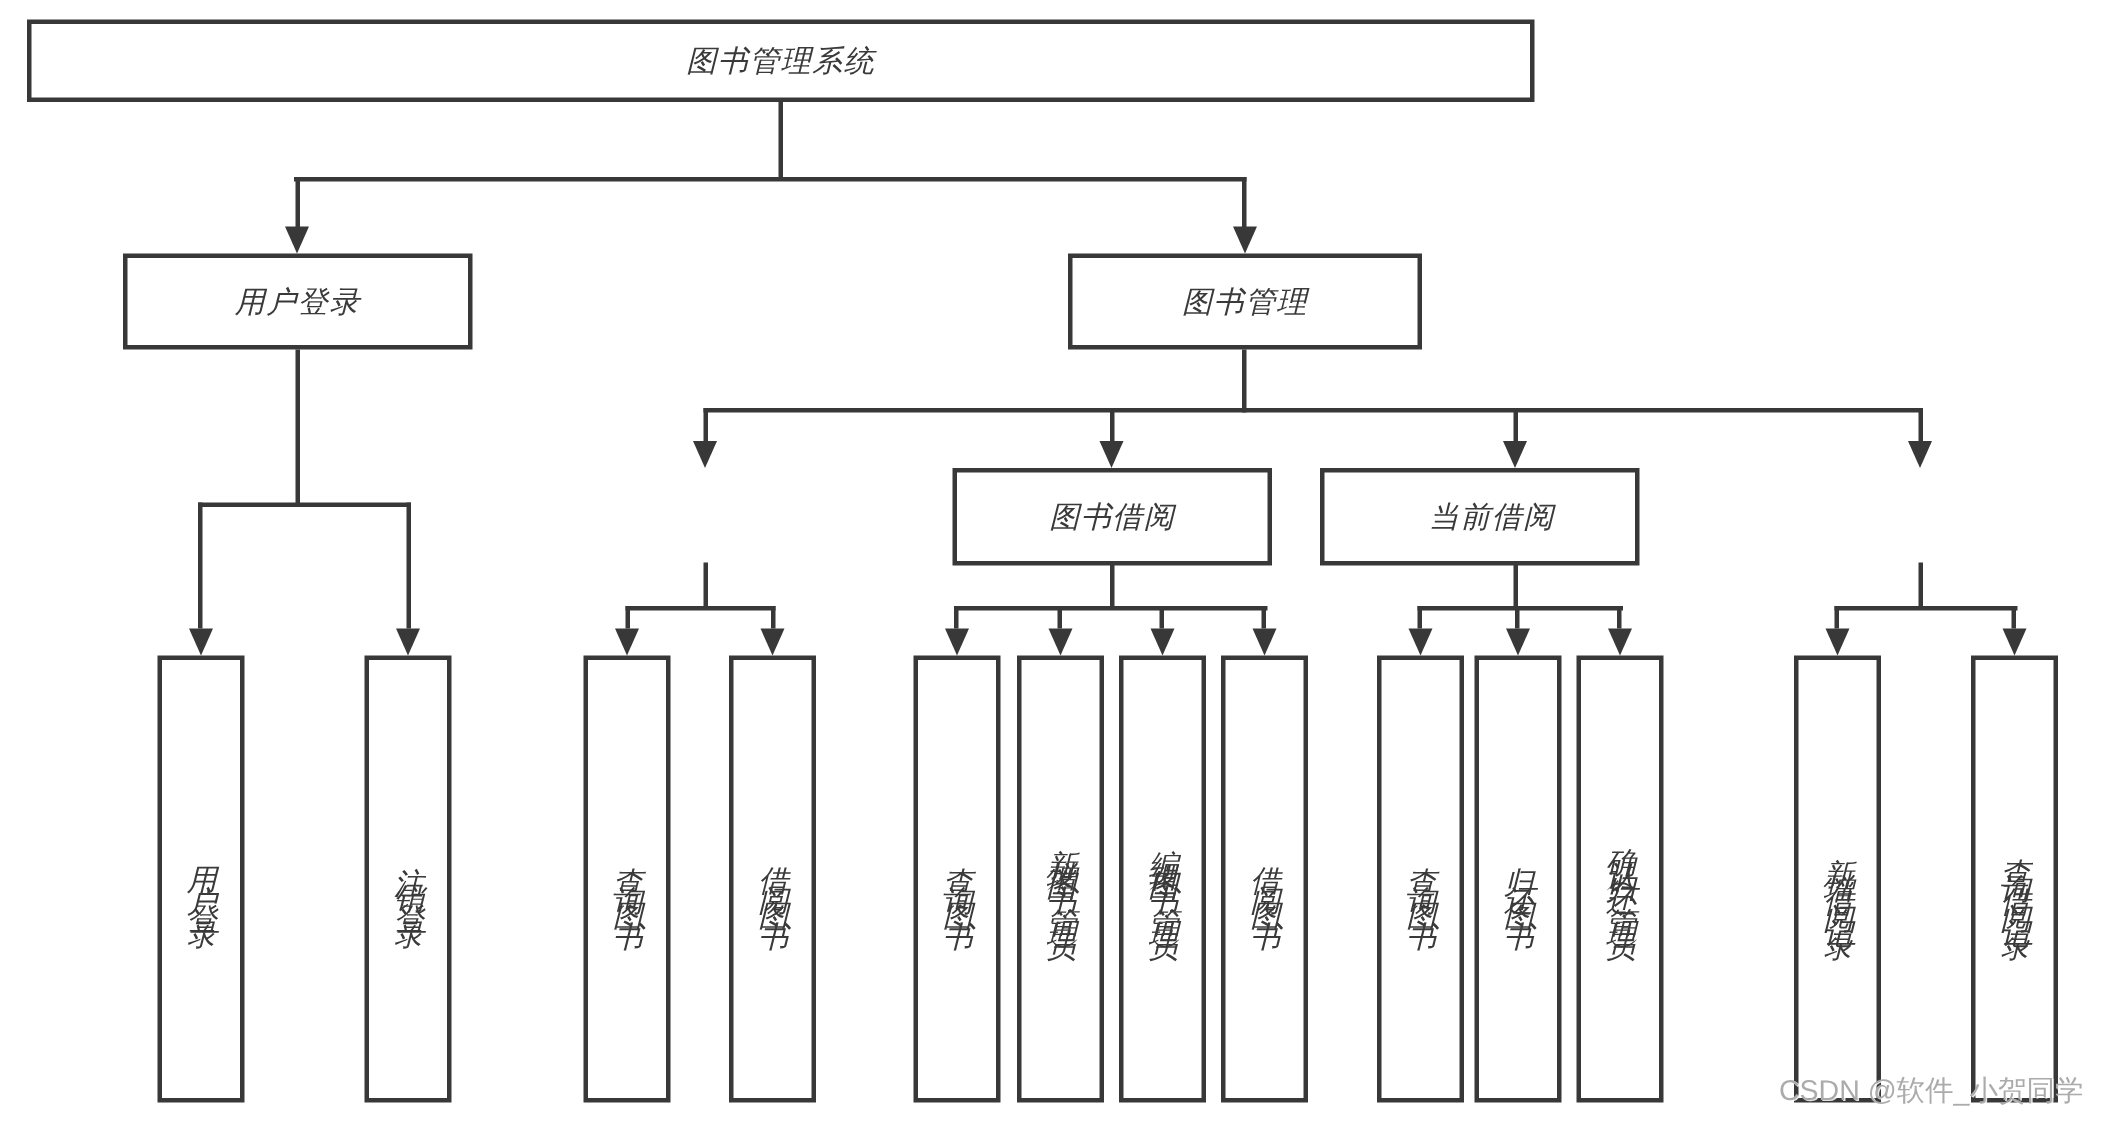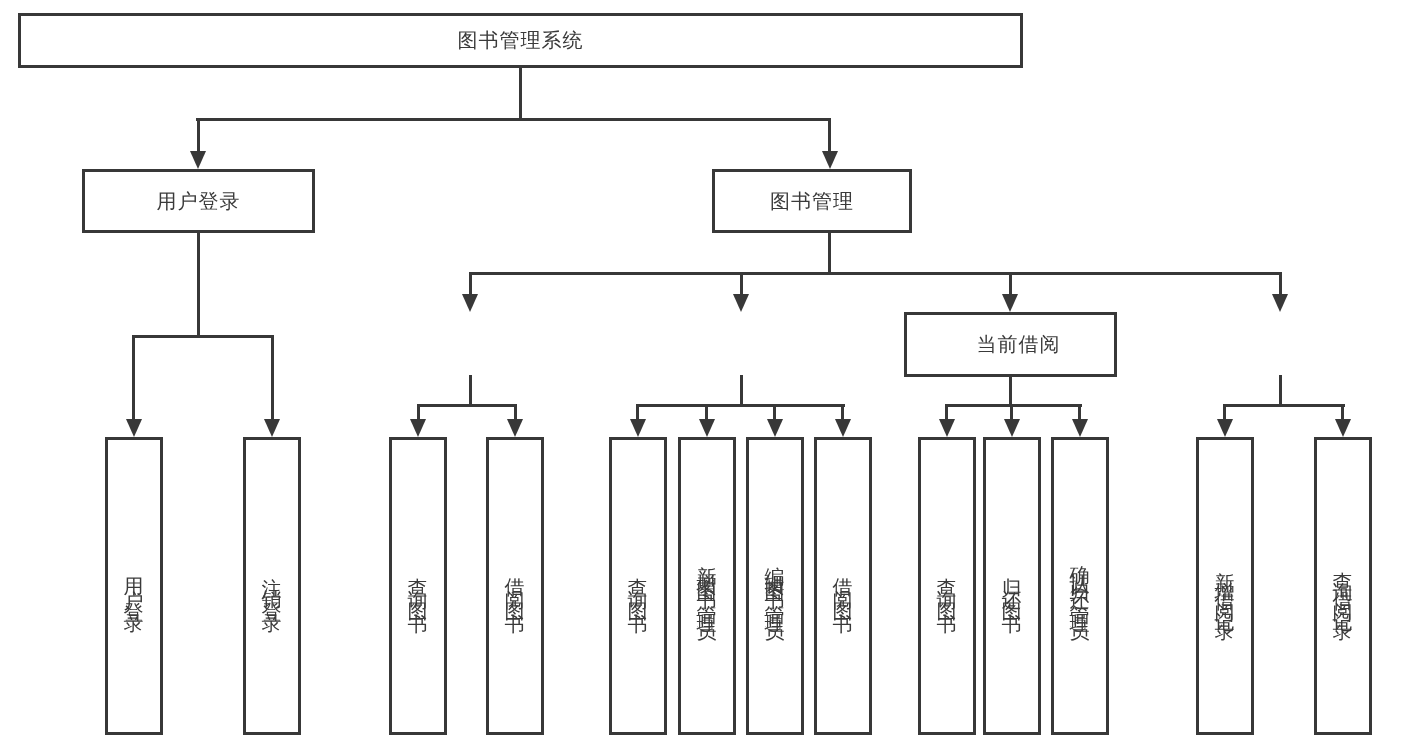--- a/index.html
+++ b/index.html
@@ -2,21 +2,21 @@
 <html><head>
 <meta charset="utf-8">
 <style>
   html,body{margin:0;padding:0;background:#ffffff;}
   body{width:1405px;height:747px;position:relative;overflow:hidden;
        font-family:"Liberation Sans","DejaVu Sans",sans-serif;}
   #canvas{position:absolute;left:0;top:0;width:1405px;height:747px;background:#fff;}
 
   
   .box{position:absolute;box-sizing:border-box;border:3px solid #383838;background:#fff;
-       display:flex;align-items:center;justify-content:center;color:#3a3a3a;}
+       display:flex;align-items:center;justify-content:center;color:#3a3a3a;font-style:italic;}
   .box .hlabel{font-size:20px;letter-spacing:1px;white-space:nowrap;}
 
   .root{left:18px;top:13px;width:1005px;height:55px;}
   .lvl1{top:169px;height:64px;}
   .lvl2{top:312px;width:213px;height:65px;}
   .leaf{top:437px;width:58px;height:298px;}
 
   
   .vtext{writing-mode:vertical-rl;text-orientation:mixed;font-size:20px;line-height:1;
          color:#3a3a3a;white-space:nowrap;}
@@ -41,25 +41,28 @@
 
 <div id="canvas">
 
   <div class="box root">
     <span class="hlabel">图书管理系统</span>
   </div>
 
   <div class="box lvl1" style="left:82px;width:233px;">
     <span class="hlabel">用户登录</span>
   </div>
-  <div class="box lvl1" style="left:712px;width:200px;align-items:center;">
+  <div class="box lvl1" style="left:712px;width:236px;align-items:center;">
     <span class="hlabel">图书管理</span>
   </div>
 
-  <div class="box lvl2" style="left:904px;padding-left:16px;">
+  <div class="box lvl2" style="left:635px;">
+    <span class="hlabel">图书借阅</span>
+  </div>
+  <div class="box lvl2" style="left:880px;padding-left:16px;">
     <span class="hlabel">当前借阅</span>
   </div>
 
   <div class="box leaf" style="left:105px;">
     <span class="vtext sp12">用户登录</span>
   </div>
   <div class="box leaf" style="left:243px;">
     <span class="vtext sp12">注销登录</span>
   </div>
   <div class="box leaf" style="left:389px;">
@@ -148,13 +151,14 @@
   <div class="vline" style="left:1078px;top:404px;height:15px;"></div>
   <div class="arrow" style="left:1072px;top:419px;"></div>
 
   <div class="vline" style="left:1279px;top:375px;height:31px;"></div>
   <div class="hline" style="left:1223px;top:404px;width:122px;"></div>
   <div class="vline" style="left:1223px;top:404px;height:15px;"></div>
   <div class="arrow" style="left:1217px;top:419px;"></div>
   <div class="vline" style="left:1341px;top:404px;height:15px;"></div>
   <div class="arrow" style="left:1335px;top:419px;"></div>
 
+  <div class="watermark">CSDN @软件_小贺同学</div>
 </div>
 
 </body></html>

